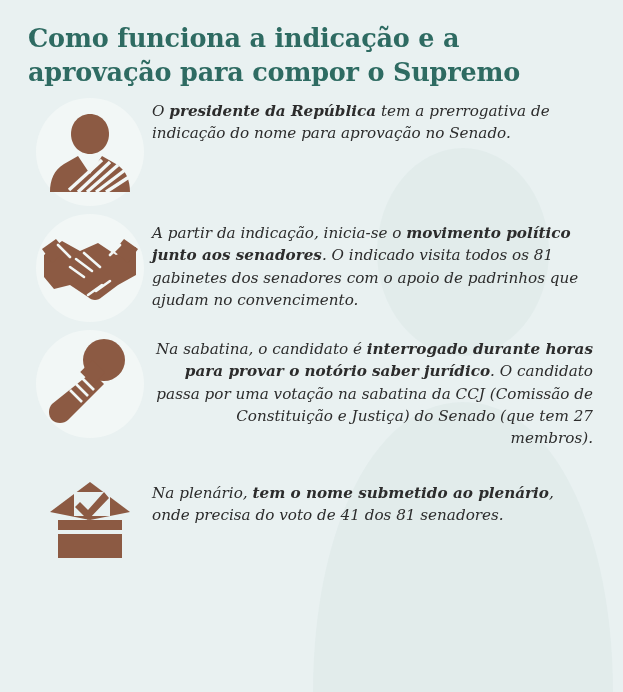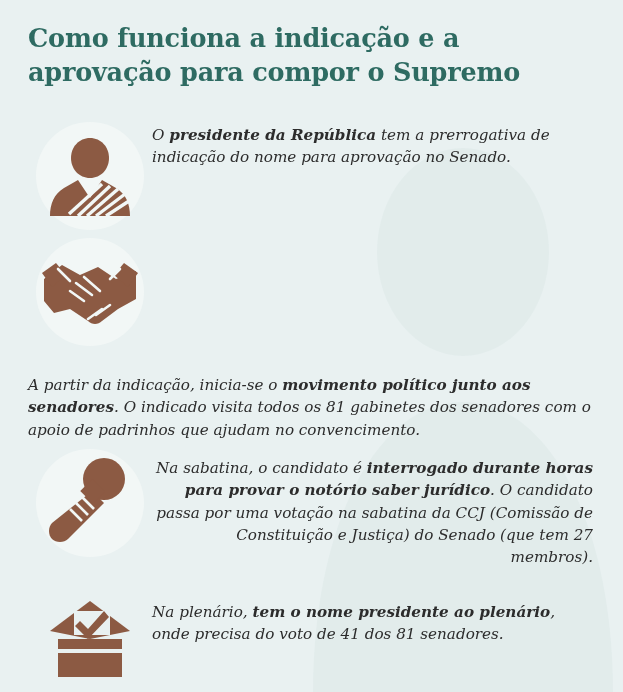--- a/index.html
+++ b/index.html
@@ -34,21 +34,21 @@
     box-sizing: border-box;
   }
 
   .title {
     color: #2e6b62;
     font-family: "DejaVu Serif", serif;
     font-weight: bold;
     font-size: 25.5px;
     line-height: 1.33;
     letter-spacing: -0.2px;
-    margin: 0 0 28px 0;
+    margin: 0 0 4px 0;
     max-width: 520px;
   }
 
   .steps {
     display: flex;
     flex-direction: column;
   }
 
   .step {
     display: flex;
@@ -95,21 +95,21 @@
     font-weight: bold;
     font-style: italic;
   }
 
   .step-1 .text { padding-top: 6px; }
   .step-2 .text { padding-top: 12px; }
   .step-3 .text { padding-top: 12px; text-align: right; }
   .step-4 .text { padding-top: 22px; }
 
   .step-1 { margin-bottom: 4px; }
-  .step-2 { margin-bottom: 4px; flex-direction: column; }
+  .step-2 { margin-bottom: 4px; }
   .step-3 { margin-bottom: 10px; }
 </style>
 </head>
 <body>
 
 <svg class="silhouette" viewBox="0 0 330 590" xmlns="http://www.w3.org/2000/svg">
   <g fill="#dce8e7">
     <ellipse cx="160" cy="150" rx="86" ry="104"></ellipse>
     <path d="M10 590 C10 430 70 300 160 300 C250 300 310 430 310 590 Z"></path>
   </g>
@@ -202,18 +202,18 @@
             </g>
             <g fill="#e9f1f1">
               <path d="M34 22 L70 22 L70 46 L34 46 Z"></path>
             </g>
             <path d="M40 32 L48 40 L64 22 L69 28 L48 50 L35 37 Z" fill="#8c5a43"></path>
             <rect x="18" y="60" width="64" height="4" fill="#e9f1f1"></rect>
           </svg>
         </div>
       </div>
       <div class="text">
-        <span>Na plenário, </span><b>tem o nome presidente ao plenário</b><span>, onde precisa do voto de 41 dos 81 senadores.</span>
+        <span>Na plenário, </span><b>tem o nome submetido ao plenário</b><span>, onde precisa do voto de 41 dos 81 senadores.</span>
       </div>
     </div>
 
   </div>
 </div>
 
 </body></html>

